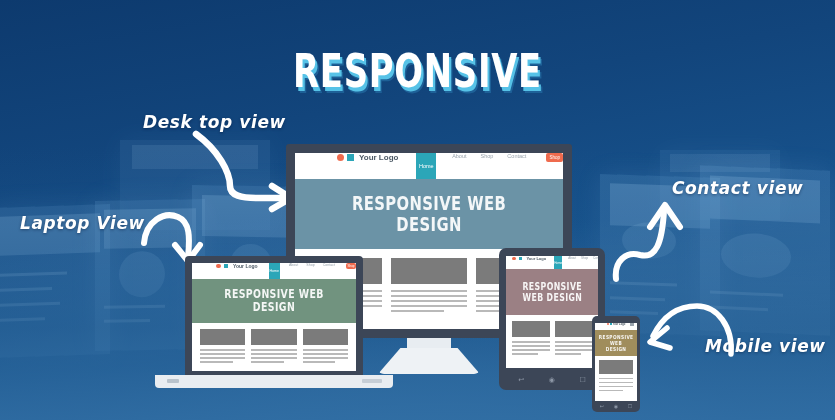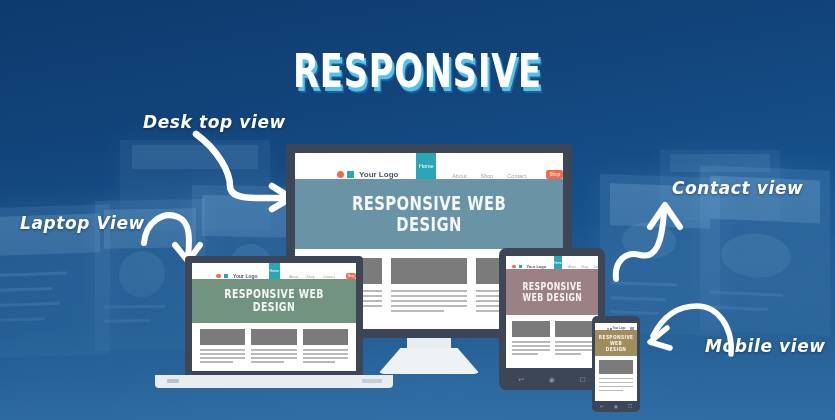--- a/index.html
+++ b/index.html
@@ -74,21 +74,21 @@
   .arrow{position:absolute;pointer-events:none;}
   .arrow svg{display:block;overflow:visible;}
 
   
   .device{position:absolute;}
   .bezel{background:#3c4657;}
   .screen{background:#ffffff;overflow:hidden;position:relative;}
 
   
   .site-nav{
-    display:flex;align-items:flex-end;
+    display:flex;align-items:flex-start;
     background:#ffffff;height:100%;
     position:relative;
   }
   .logo-wrap{display:flex;align-items:center;gap:3px;}
   .dot{border-radius:50%;background:#ef6b4e;}
   .sq{background:#2ba6b8;}
   .logo-text{color:#4d5a66;font-weight:bold;white-space:nowrap;}
   .nav-active{background:#2ba6b8;color:#fff;display:flex;align-items:center;justify-content:center;height:100%;}
   .nav-item{color:#9aa4ad;}
   .nav-cta{background:#ef6b4e;color:#fff;display:flex;align-items:center;justify-content:center;border-radius:2px;}

